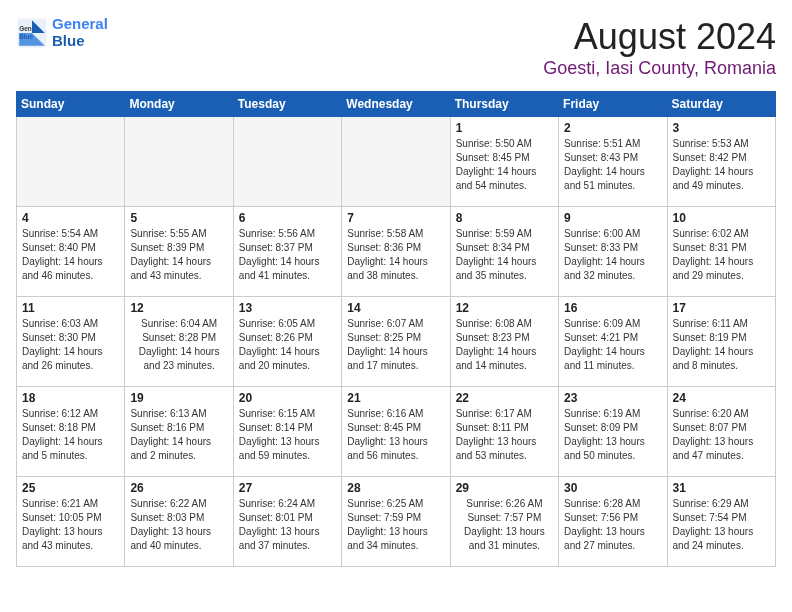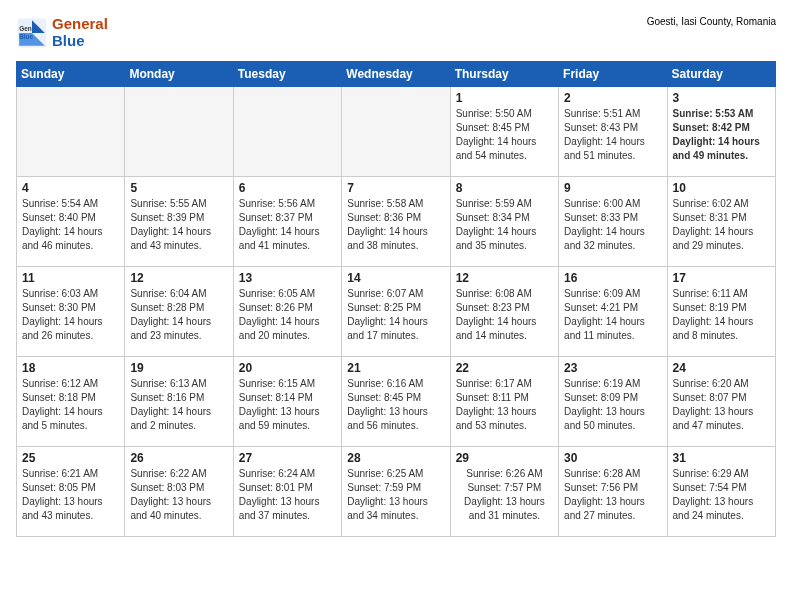--- a/index.html
+++ b/index.html
@@ -22,42 +22,42 @@
       gap: 4px;
     }
     .logo-text {
       display: flex;
       flex-direction: column;
       line-height: 1.1;
     }
     .logo-general {
       font-size: 15px;
       font-weight: bold;
-      color: #c2410c;
+      color: #3b82f6;
     }
     .logo-blue {
       font-size: 15px;
       font-weight: bold;
       color: #1a5fb4;
     }
     .logo-icon {
       width: 32px;
       height: 32px;
     }
     .title-area {
       text-align: right;
     }
     .month-title {
       font-size: 36px;
       font-weight: normal;
       color: #222;
     }
     .location {
-      font-size: 10px;
-      color: #000000;
+      font-size: 18px;
+      color: #701a75;
     }
     .calendar-table {
       width: 100%;
       border-collapse: collapse;
       table-layout: fixed;
     }
     .calendar-table thead tr th {
       background: #1a5fb4;
       color: #fff;
       font-size: 12px;
@@ -102,20 +102,21 @@
       <polygon points="20,20 36,36 4,36 4,20" fill="#5594e0"></polygon>
       <text x="4" y="18" font-size="8" font-weight="bold" fill="#333">Gen</text>
       <text x="4" y="28" font-size="8" font-weight="bold" fill="#1a5fb4">Blue</text>
     </svg>
     <div class="logo-text">
       <span class="logo-general">General</span>
       <span class="logo-blue">Blue</span>
     </div>
   </div>
   <div class="title-area">
+    <div class="month-title">August 2024</div>
     <div class="location">Goesti, Iasi County, Romania</div>
   </div>
 </div>
 
 <table class="calendar-table">
   <thead>
     <tr>
     <th>Sunday</th>
         <th>Monday</th>
         <th>Tuesday</th>
@@ -140,21 +141,21 @@
         </td>
         <td>
           <span class="day-num">2</span>
           <div class="day-info" style="white-space: pre-line;">Sunrise: 5:51 AM
 Sunset: 8:43 PM
 Daylight: 14 hours
 and 51 minutes.</div>
         </td>
         <td>
           <span class="day-num">3</span>
-          <div class="day-info" style="white-space: pre-line; font-weight: bold;">Sunrise: 5:53 AM
+          <div class="day-info" style="white-space: pre-line;">Sunrise: 5:53 AM
 Sunset: 8:42 PM
 Daylight: 14 hours
 and 49 minutes.</div>
         </td>
       </tr>
       <tr>
         <td>
           <span class="day-num">4</span>
           <div class="day-info" style="white-space: pre-line;">Sunrise: 5:54 AM
 Sunset: 8:40 PM
@@ -207,21 +208,21 @@
       <tr>
         <td>
           <span class="day-num">11</span>
           <div class="day-info" style="white-space: pre-line;">Sunrise: 6:03 AM
 Sunset: 8:30 PM
 Daylight: 14 hours
 and 26 minutes.</div>
         </td>
         <td>
           <span class="day-num">12</span>
-          <div class="day-info" style="white-space: pre-line;">Sunrise: 6:04 AM
+          <div class="day-info" style="white-space: pre-line; text-align: center;">Sunrise: 6:04 AM
 Sunset: 8:28 PM
 Daylight: 14 hours
 and 23 minutes.</div>
         </td>
         <td>
           <span class="day-num">13</span>
           <div class="day-info" style="white-space: pre-line;">Sunrise: 6:05 AM
 Sunset: 8:26 PM
 Daylight: 14 hours
 and 20 minutes.</div>
@@ -303,21 +304,21 @@
           <div class="day-info" style="white-space: pre-line;">Sunrise: 6:20 AM
 Sunset: 8:07 PM
 Daylight: 13 hours
 and 47 minutes.</div>
         </td>
       </tr>
       <tr>
         <td>
           <span class="day-num">25</span>
           <div class="day-info" style="white-space: pre-line;">Sunrise: 6:21 AM
-Sunset: 8:05 PM
+Sunset: 10:05 PM
 Daylight: 13 hours
 and 43 minutes.</div>
         </td>
         <td>
           <span class="day-num">26</span>
           <div class="day-info" style="white-space: pre-line;">Sunrise: 6:22 AM
 Sunset: 8:03 PM
 Daylight: 13 hours
 and 40 minutes.</div>
         </td>

